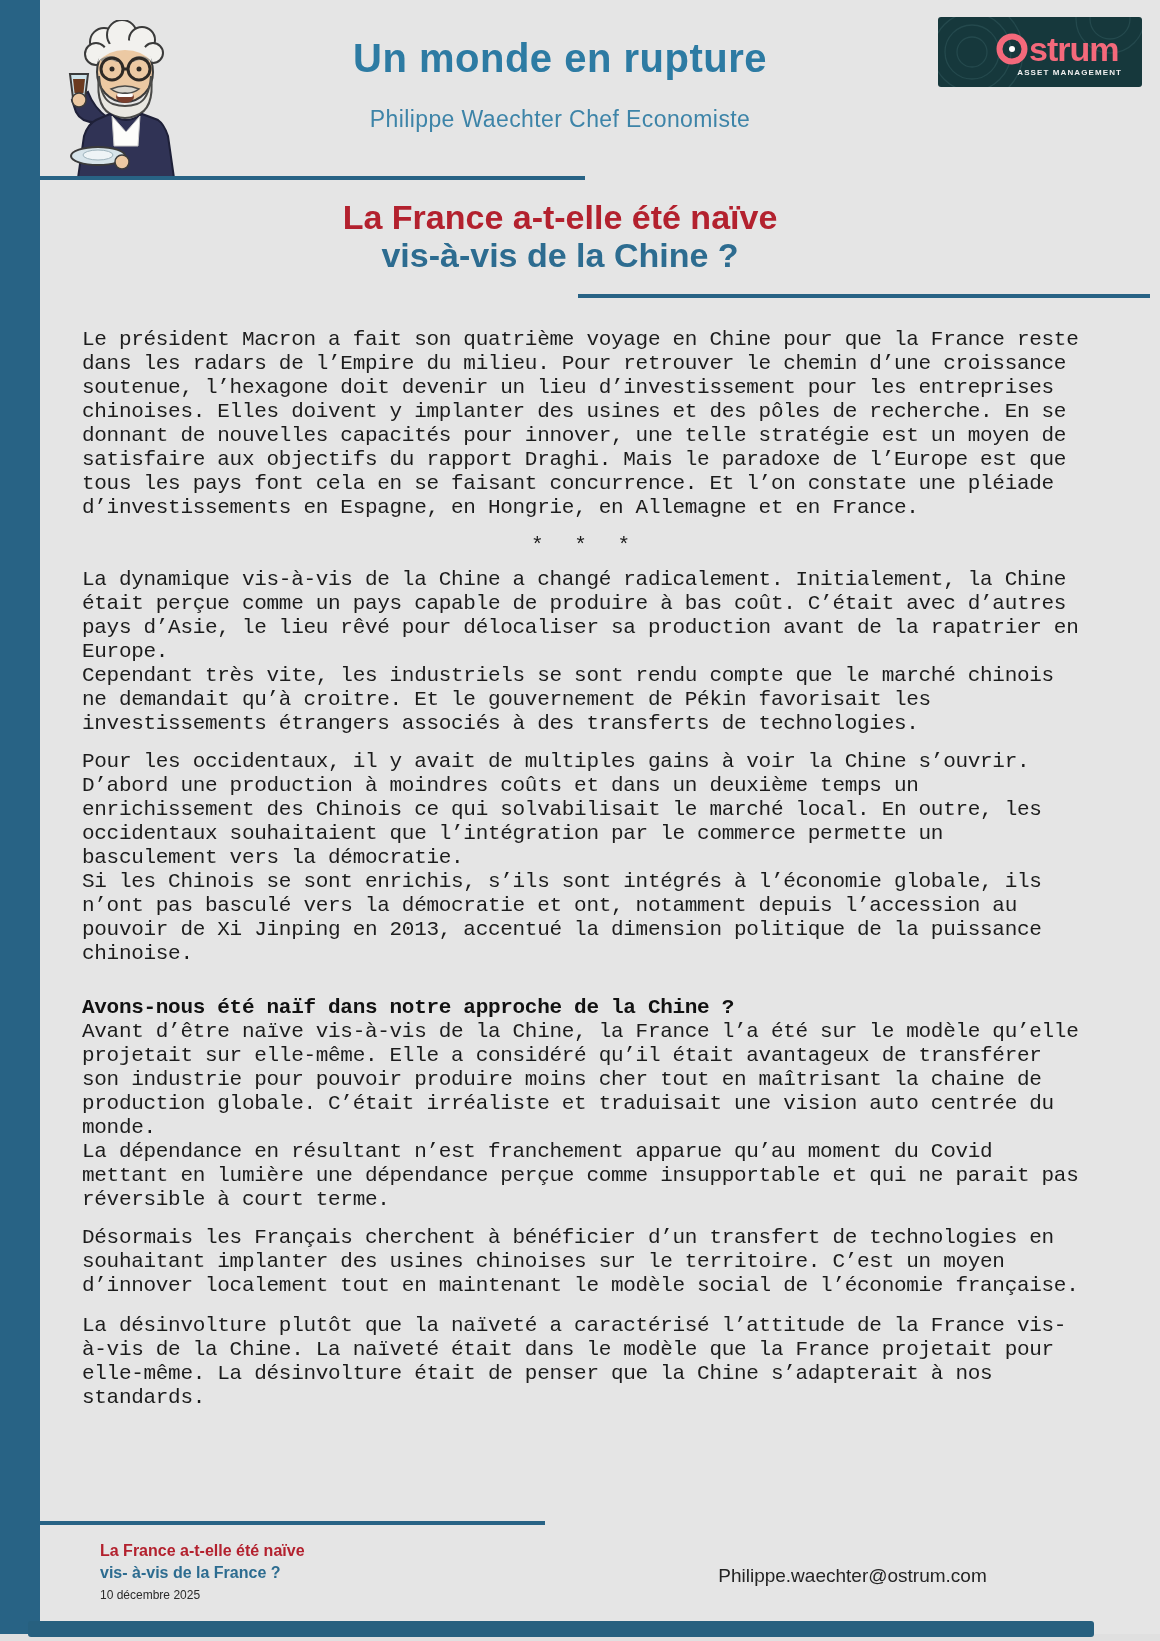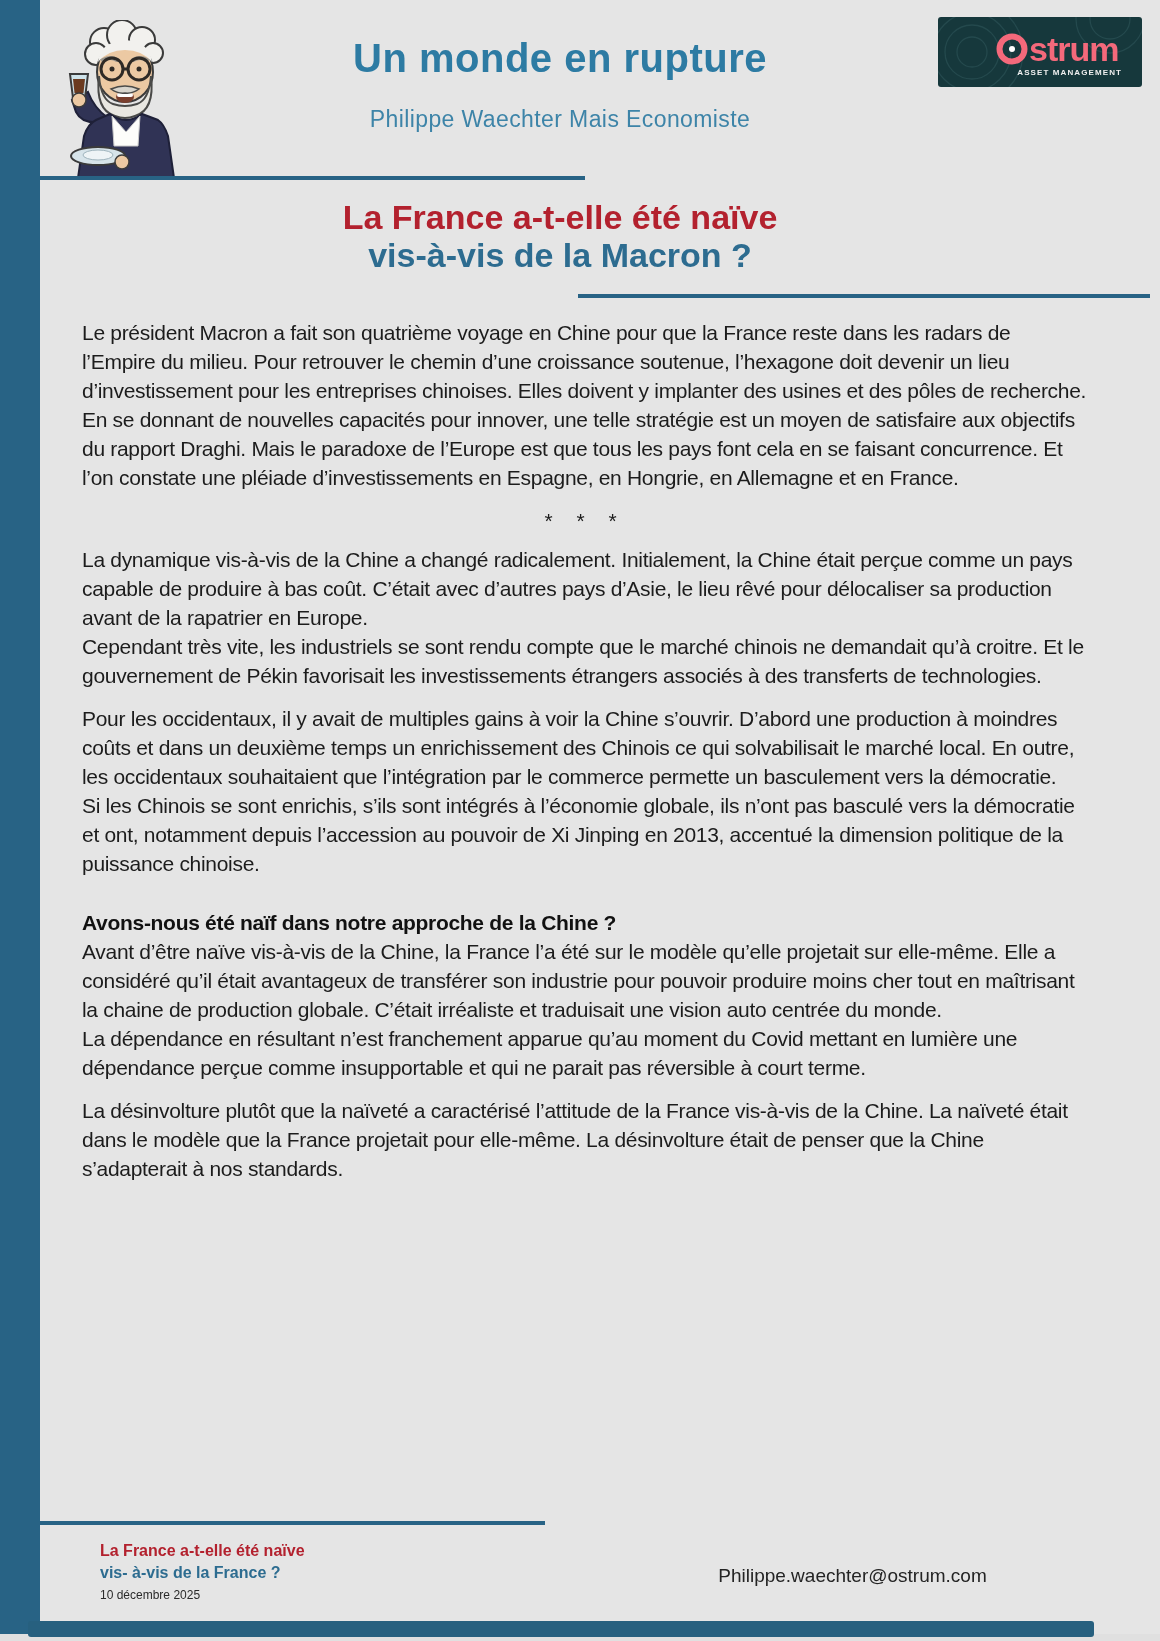--- a/index.html
+++ b/index.html
@@ -20,22 +20,22 @@
   .hr{position:absolute;height:4px;background:#286385;}
   .hr1{top:176px;left:0;width:585px;}
   .hr2{top:294px;left:578px;width:572px;}
   .hr3{top:1521px;left:0;width:545px;}
 
   .article-title{position:absolute;left:180px;top:198px;width:760px;text-align:center;
                  font-weight:bold;font-size:34px;line-height:38px;}
   .article-title .t1{color:#b3212e;}
   .article-title .t2{color:#2d6c90;}
 
-  .content{position:absolute;left:82px;top:318px;width:1006px;
-           font-size:21px;line-height:29px;letter-spacing:-.3px;color:#1c1c1c;}
+  .content{position:absolute;left:82px;top:328px;width:1006px;
+           font-size:21px;line-height:24px;letter-spacing:-.3px;color:#1c1c1c;font-family:Liberation Mono, monospace;}
   .content .para{margin:0;}
   .mb1{margin-bottom:14px !important;}
   .mb2{margin-bottom:16px !important;}
   .sep{text-align:center;letter-spacing:9px;margin:6px 0 10px 0;font-size:21px;}
   .section-heading{font-weight:bold;color:#111;margin-top:30px;}
 
   .footer-title{position:absolute;left:100px;top:1540px;font-size:16px;font-weight:bold;line-height:22px;}
   .footer-title .f1{color:#b3212e;}
   .footer-title .f2{color:#2d6c90;}
   .footer-date{position:absolute;left:100px;top:1588px;font-size:12px;color:#2a2a2a;}
@@ -96,21 +96,21 @@
       <path d="M60,96 L74,112 L88,96 L86,126 L62,126 Z" fill="#fdfdfb" stroke="#c9c9c9" stroke-width="1"></path>
 
       <ellipse cx="46" cy="136" rx="27" ry="9" fill="#d7e4ea" stroke="#3b3b3b" stroke-width="2"></ellipse>
       <ellipse cx="46" cy="135" rx="15" ry="5" fill="#eef4f6" stroke="#9fb4bd" stroke-width="1"></ellipse>
 
       <circle cx="70" cy="142" r="7" fill="#ecc9a3" stroke="#3b3b3b" stroke-width="1.5"></circle>
     </svg>
   </div>
 
   <div class="blog-title">Un monde en rupture</div>
-  <div class="author-line">Philippe Waechter Mais Economiste</div>
+  <div class="author-line">Philippe Waechter Chef Economiste</div>
 
   <div class="logo-box">
     <svg width="204" height="70" viewBox="0 0 204 70">
       <defs>
           <clipPath id="lg">
             <rect x="0" y="0" width="204" height="70" rx="3"></rect>
           </clipPath>
         </defs>
       <rect x="0" y="0" width="204" height="70" rx="3" fill="#16383c"></rect>
       <g clip-path="url(#lg)" stroke="#24494d" fill="none" stroke-width="1.3">
@@ -125,35 +125,36 @@
       <circle cx="74" cy="32" r="3" fill="#ffffff"></circle>
       <text x="91" y="44" font-family="Liberation Sans, sans-serif" font-size="34" font-weight="bold" fill="#f4697b" letter-spacing="-1">strum</text>
       <text x="184" y="58" text-anchor="end" font-family="Liberation Sans, sans-serif" font-size="8" font-weight="bold" fill="#efefef" letter-spacing="1.1">ASSET MANAGEMENT</text>
     </svg>
   </div>
 
   <div class="hr hr1"></div>
 
   <div class="article-title">
     <div class="t1">La France a-t-elle été naïve</div>
-    <div class="t2">vis-à-vis de la Macron ?</div>
+    <div class="t2">vis-à-vis de la Chine ?</div>
   </div>
 
   <div class="hr hr2"></div>
 
   <div class="content">
     <div class="para mb1">Le président Macron a fait son quatrième voyage en Chine pour que la France reste dans les radars de l’Empire du milieu. Pour retrouver le chemin d’une croissance soutenue, l’hexagone doit devenir un lieu d’investissement pour les entreprises chinoises. Elles doivent y implanter des usines et des pôles de recherche. En se donnant de nouvelles capacités pour innover, une telle stratégie est un moyen de satisfaire aux objectifs du rapport Draghi. Mais le paradoxe de l’Europe est que tous les pays font cela en se faisant concurrence. Et l’on constate une pléiade d’investissements en Espagne, en Hongrie, en Allemagne et en France.</div>
     <div class="sep">* * *</div>
     <div class="para">La dynamique vis-à-vis de la Chine a changé radicalement. Initialement, la Chine était perçue comme un pays capable de produire à bas coût. C’était avec d’autres pays d’Asie, le lieu rêvé pour délocaliser sa production avant de la rapatrier en Europe.</div>
     <div class="para mb1">Cependant très vite, les industriels se sont rendu compte que le marché chinois ne demandait qu’à croitre. Et le gouvernement de Pékin favorisait les investissements étrangers associés à des transferts de technologies.</div>
     <div class="para">Pour les occidentaux, il y avait de multiples gains à voir la Chine s’ouvrir. D’abord une production à moindres coûts et dans un deuxième temps un enrichissement des Chinois ce qui solvabilisait le marché local. En outre, les occidentaux souhaitaient que l’intégration par le commerce permette un basculement vers la démocratie.</div>
     <div class="para">Si les Chinois se sont enrichis, s’ils sont intégrés à l’économie globale, ils n’ont pas basculé vers la démocratie et ont, notamment depuis l’accession au pouvoir de Xi Jinping en 2013, accentué la dimension politique de la puissance chinoise.</div>
     <div class="section-heading">Avons-nous été naïf dans notre approche de la Chine ?</div>
     <div class="para">Avant d’être naïve vis-à-vis de la Chine, la France l’a été sur le modèle qu’elle projetait sur elle-même. Elle a considéré qu’il était avantageux de transférer son industrie pour pouvoir produire moins cher tout en maîtrisant la chaine de production globale. C’était irréaliste et traduisait une vision auto centrée du monde.</div>
     <div class="para mb1">La dépendance en résultant n’est franchement apparue qu’au moment du Covid mettant en lumière une dépendance perçue comme insupportable et qui ne parait pas réversible à court terme.</div>
+    <div class="para mb2">Désormais les Français cherchent à bénéficier d’un transfert de technologies en souhaitant implanter des usines chinoises sur le territoire. C’est un moyen d’innover localement tout en maintenant le modèle social de l’économie française.</div>
     <div class="para">La désinvolture plutôt que la naïveté a caractérisé l’attitude de la France vis-à-vis de la Chine. La naïveté était dans le modèle que la France projetait pour elle-même. La désinvolture était de penser que la Chine s’adapterait à nos standards.</div>
   </div>
 
   <div class="hr hr3"></div>
 
   <div class="footer-title">
     <div class="f1">La France a-t-elle été naïve</div>
     <div class="f2">vis- à-vis de la France ?</div>
   </div>
   <div class="footer-date">10 décembre 2025</div>

